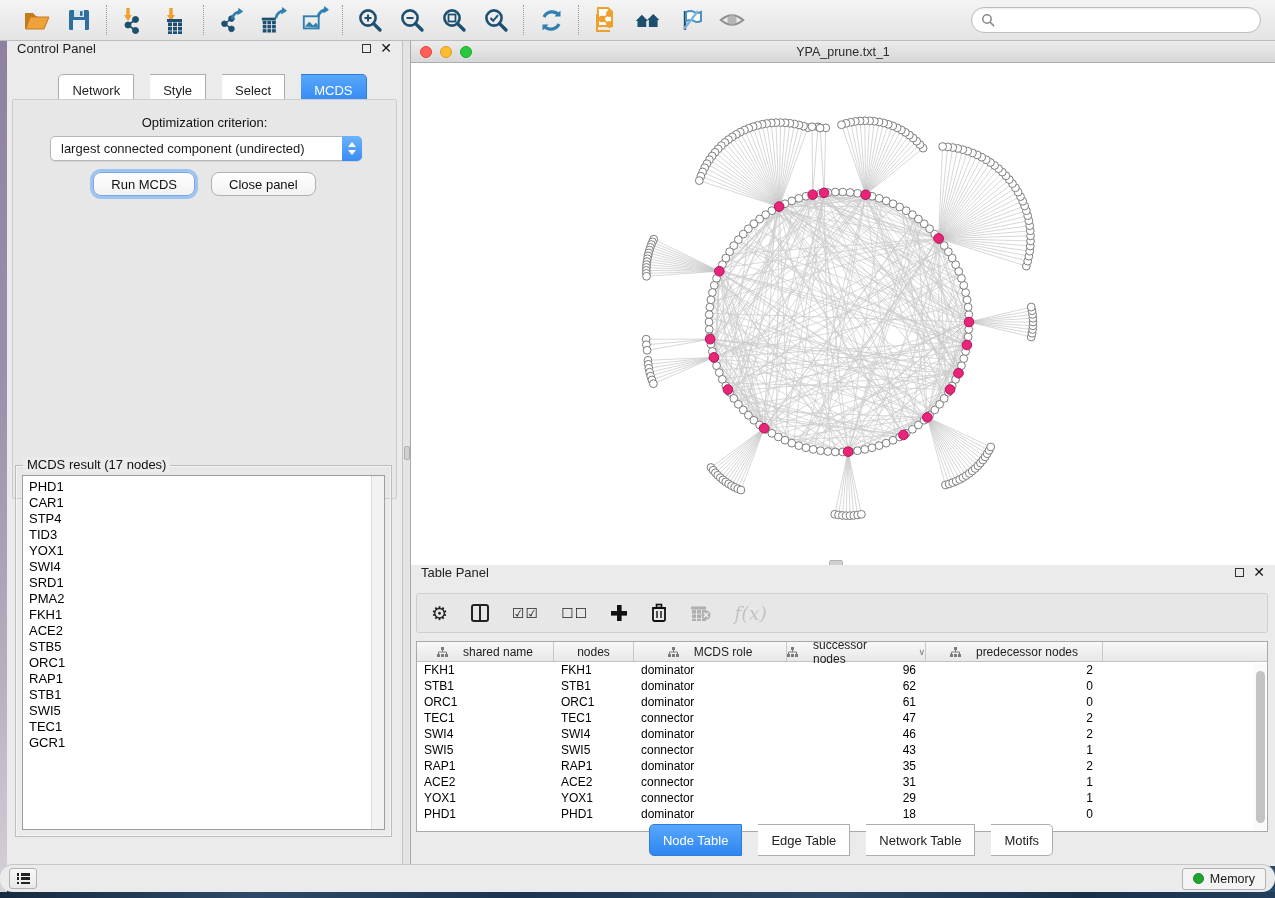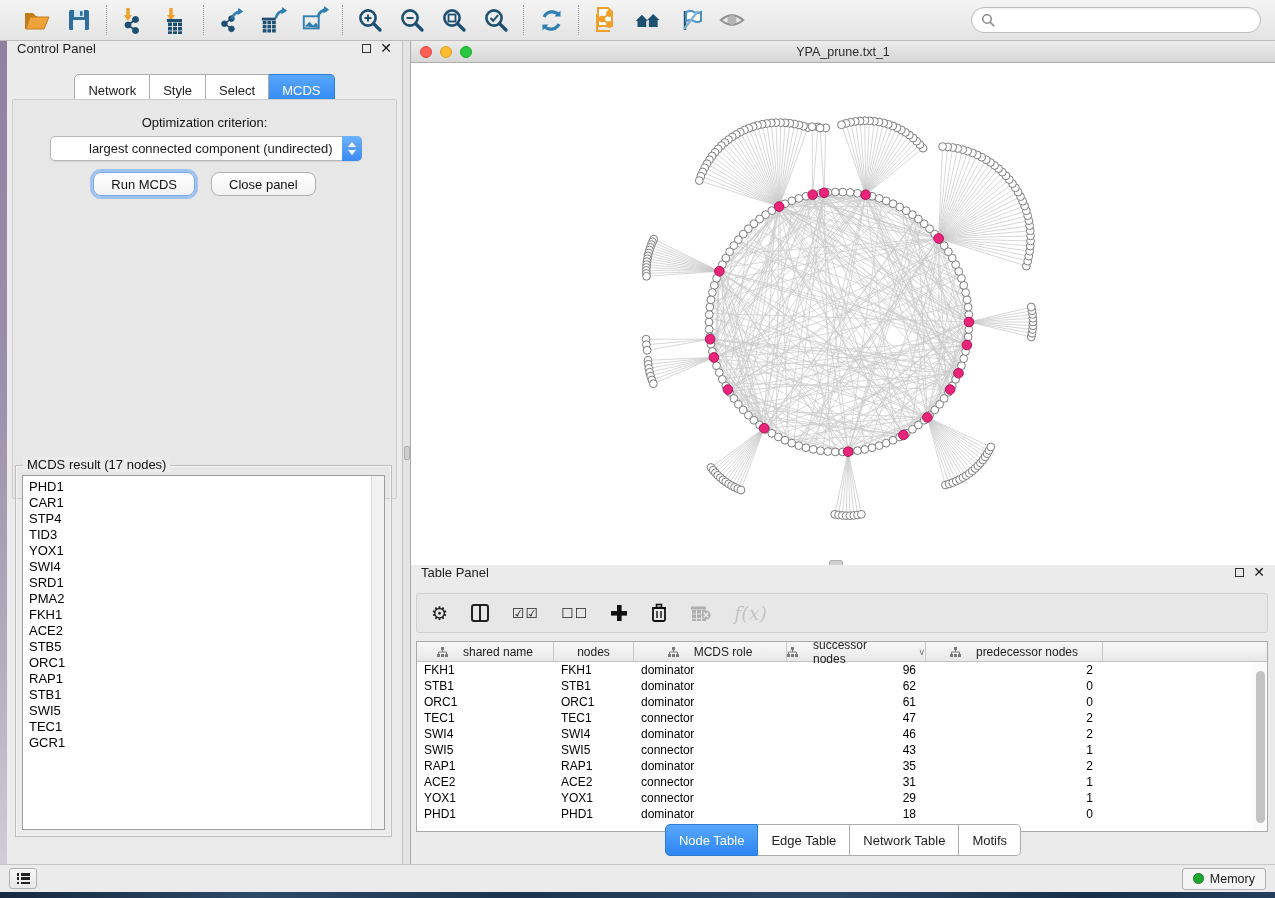--- a/index.html
+++ b/index.html
@@ -33,31 +33,31 @@
     background:#ebebeb; border-right:1px solid #c2c2c2; }
   .panel-head { height:26px; display:flex; align-items:flex-start; padding:0 10px; }
   .panel-title { font-size:13px; color:#222; }
   .panel-head-icons { margin-left:auto; display:flex; align-items:center; gap:9px; }
   .float-box { width:9px; height:9px; border:1.5px solid #333; }
   .close-x { font-weight:bold; font-size:14px; color:#111; line-height:1; }
 
   .ctl-tabs { position:absolute; left:0; top:33px; width:100%; display:flex; justify-content:center; }
   .seg-bar { display:flex; }
   .seg { height:32px; padding:9px 13px; background:#fff; border:1px solid #adadad;
-    border-left:none; font-size:13px; display:flex; align-items:center; color:#222; }
+    border-left:none; font-size:13px; display:flex; align-items:center; color:#222;margin-left:16px; }
   .seg:first-child { border-left:1px solid #adadad; border-radius:5px 0 0 5px; }
   .seg:last-child { border-radius:0 5px 5px 0; }
   .seg.active { background:linear-gradient(#58a7fc,#2e86f2); border-color:#2d7cd6; color:#fff; }
 
   .ctl-content { position:absolute; left:5px; top:58px; width:385px; height:400px;
     background:#e7e7e7; border:1px solid #cdcdcd; border-radius:2px; }
   .opt-label { text-align:center; margin-top:15px; font-size:13px; color:#111; }
   .combo { position:absolute; left:37px; top:36px; width:312px; height:25px; background:#fff;
     border:1px solid #b6b6b6; border-radius:5px; display:flex; align-items:center;
-    box-shadow:0 1px 1px rgba(0,0,0,.08);padding-left:28px; }
+    box-shadow:0 1px 1px rgba(0,0,0,.08); }
   .combo-text { flex:1; padding:0 10px; font-size:13px; white-space:nowrap; overflow:hidden; }
   .combo-step { width:20px; height:25px; margin:-1px -1px -1px 0; border-radius:0 5px 5px 0;
     background:linear-gradient(#6cb3fc,#3a8bf5); display:flex; flex-direction:column;
     align-items:center; justify-content:center; gap:3px; }
   .tri-up { width:0; height:0; border-left:4px solid transparent; border-right:4px solid transparent; border-bottom:5px solid #fff; }
   .tri-dn { width:0; height:0; border-left:4px solid transparent; border-right:4px solid transparent; border-top:5px solid #fff; }
   .btn-row { position:absolute; left:0; top:72px; width:100%; display:flex; justify-content:center; gap:16px; }
   .mac-btn { height:24px; padding:0 17px; background:linear-gradient(#ffffff,#f2f2f2);
     border:1px solid #b0b0b0; border-radius:8px; font-size:13px; display:flex; align-items:center; color:#111; }
   .mac-btn.focused { box-shadow:0 0 0 3px rgba(110,170,250,.6); border-color:#77a9e4; }
@@ -110,21 +110,21 @@
   .td { overflow:hidden; white-space:nowrap; }
   .td.left { padding-left:7px; text-align:left; }
   .td.right { text-align:right; }
   .tbl-scroll { position:absolute; right:1px; top:21px; bottom:1px; width:13px; background:#fafafa; }
   .tbl-thumb { position:absolute; right:1.5px; top:8px; width:9px; height:152px; background:#c3c3c3; border-radius:5px; }
 
   .tp-tabs { position:absolute; left:0; bottom:10px; width:100%; display:flex; justify-content:center; }
 
   
   .status-bar { position:absolute; left:0; top:864px; width:1275px; height:28px;
-    background:#ebebeb; border-top:1px solid #c6c6c6; display:flex; align-items:center; padding:0 9px; }
+    background:#ebebeb; border-top:1px solid #c6c6c6; display:flex; align-items:center; padding:0 9px;border-radius:13px; }
   .sb-btn { width:28px; height:21px; background:linear-gradient(#f8f8f8,#e8e8e8);
     border:1px solid #b2b2b2; border-radius:3px; display:flex; align-items:center; justify-content:center; }
   .list-glyph { width:13px; height:11px; display:flex; flex-direction:column; justify-content:space-between; }
   .list-glyph i { display:flex; gap:2px; height:2.5px; }
   .list-glyph i b { width:2.5px; background:#222; }
   .list-glyph i s { flex:1; background:#222; }
   .mem-btn { margin-left:auto; height:22px; padding:0 10px; background:#f4f4f4;
     border:1px solid #b2b2b2; border-radius:3px; display:flex; align-items:center; gap:6px; font-size:12.5px; }
   .mem-dot { width:11px; height:11px; border-radius:50%; background:#1ea52e; border:1px solid #15851f; }
 </style>

